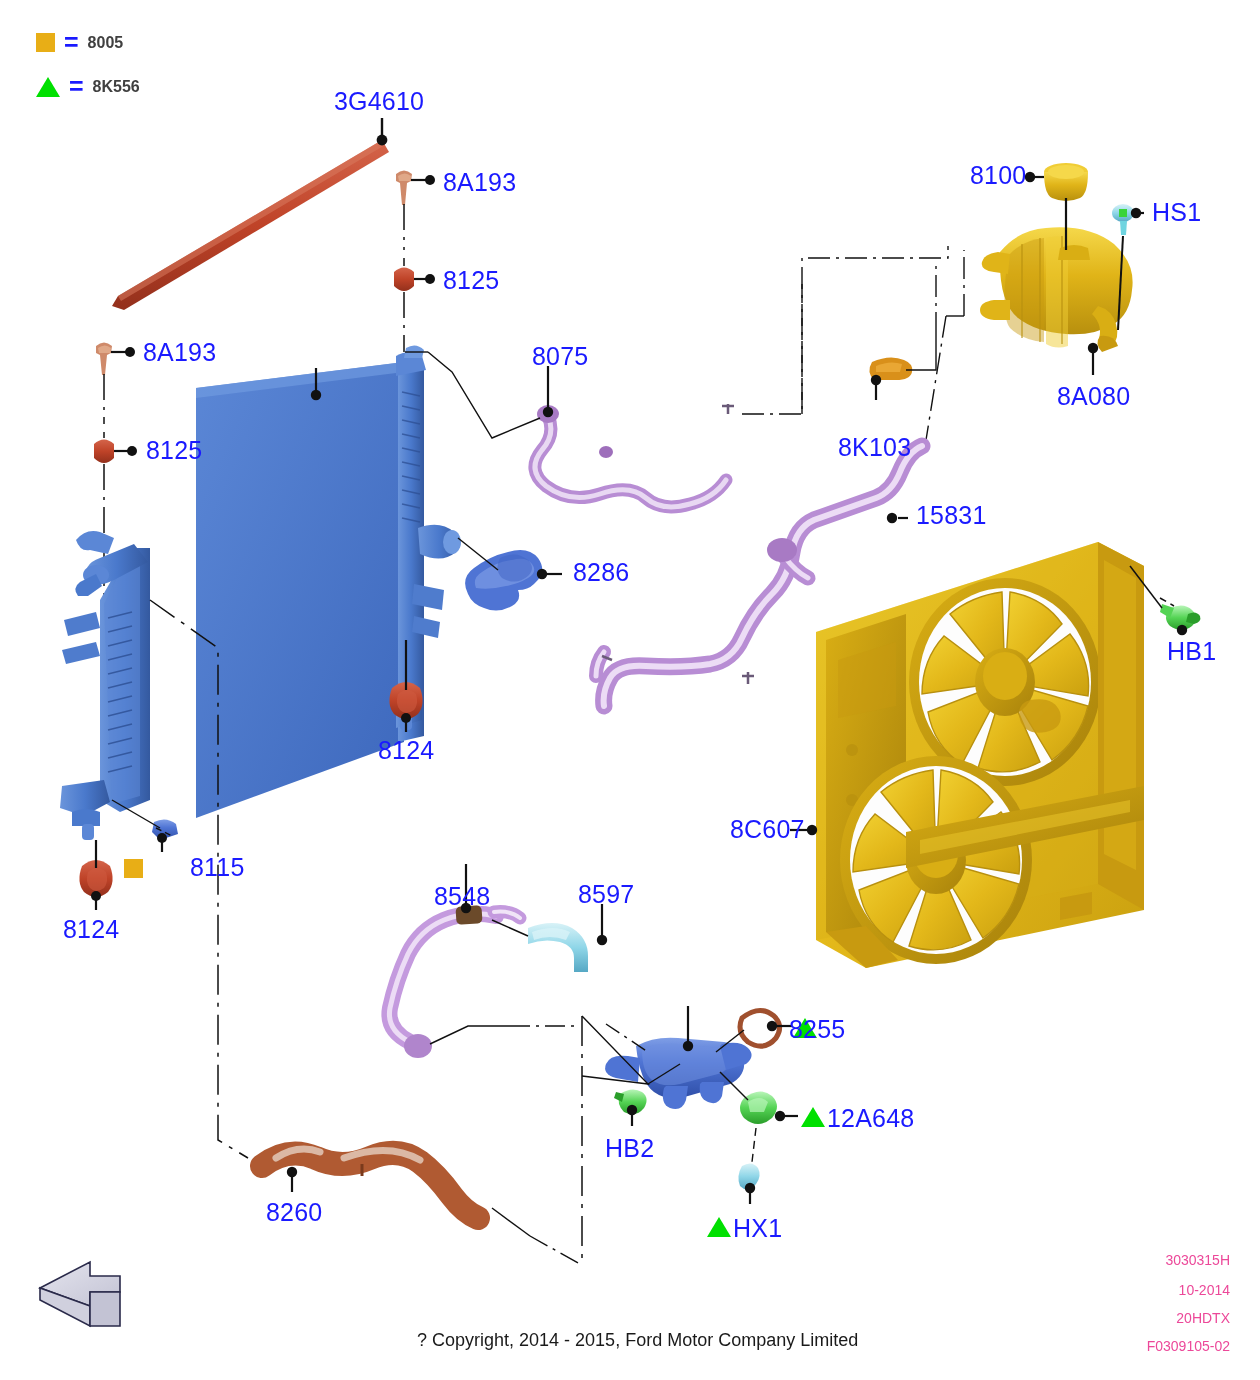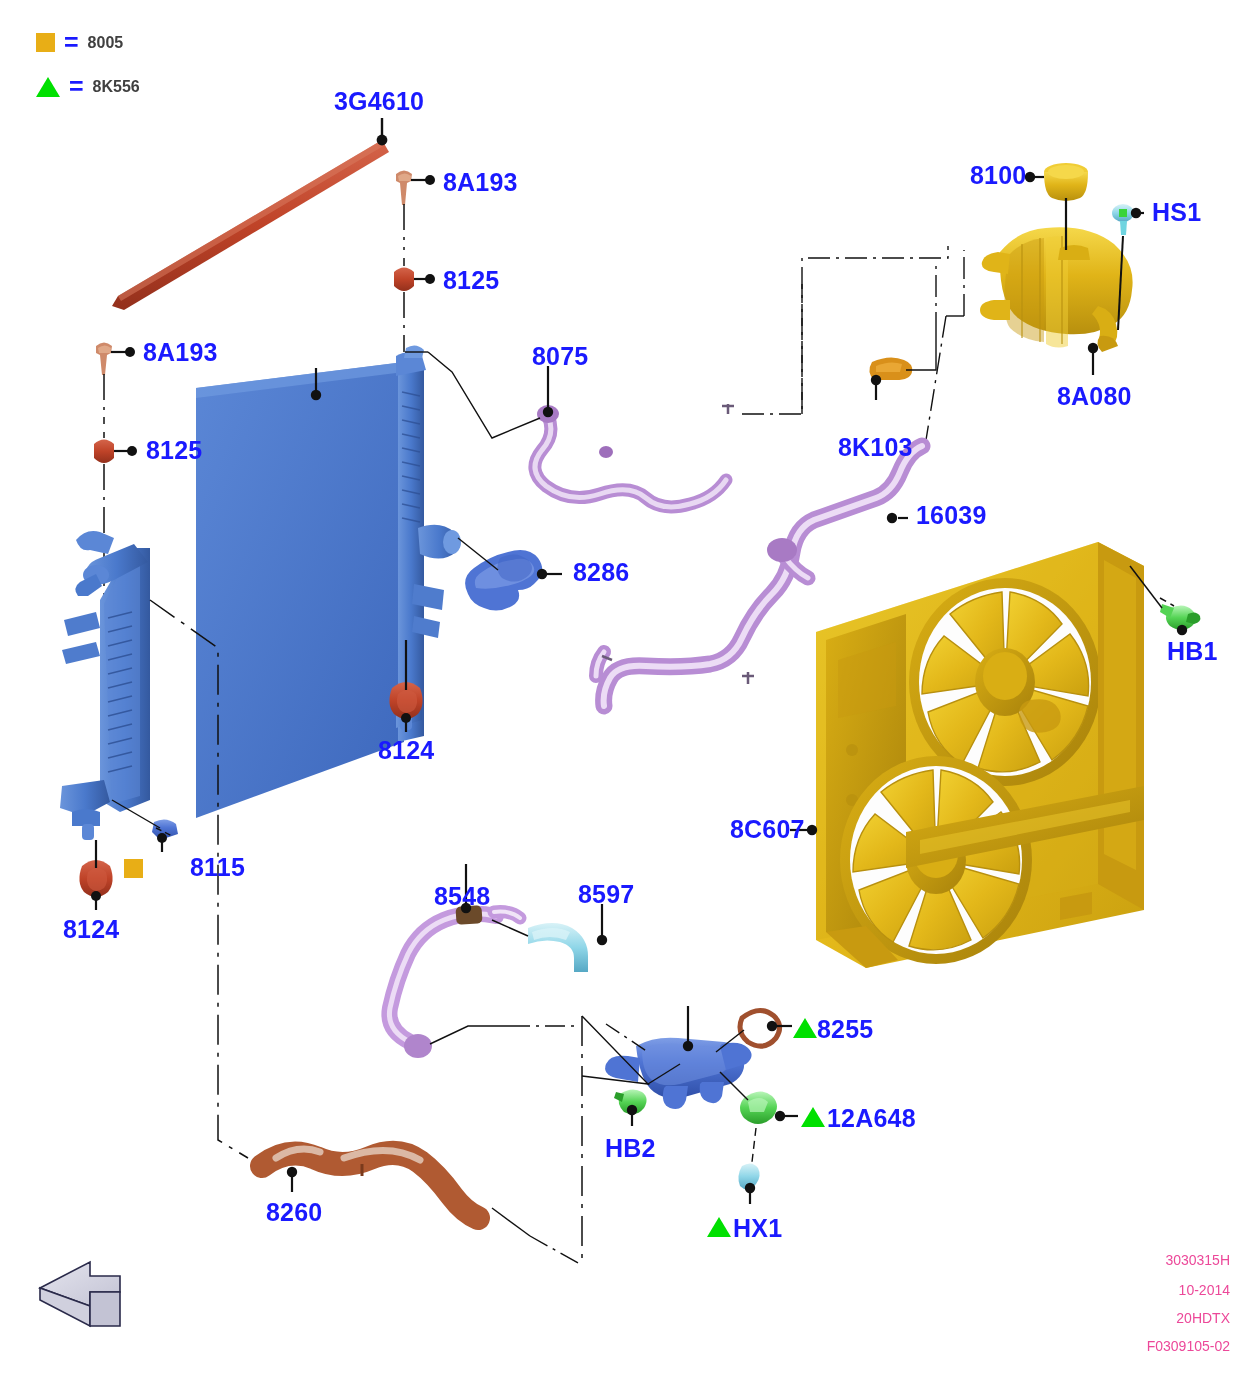--- a/index.html
+++ b/index.html
@@ -1,20 +1,20 @@
 <!DOCTYPE html>
 <html><head>
 <meta charset="utf-8">
 <style>
   html,body{margin:0;padding:0;background:#fff;}
   body{width:1260px;height:1380px;position:relative;overflow:hidden;
        font-family:"Liberation Sans", sans-serif;}
   #stage{position:absolute;left:0;top:0;width:1260px;height:1380px;}
   #svgroot{position:absolute;left:0;top:0;width:1260px;height:1380px;}
-  .lbl{position:absolute;color:#1a1aff;font-weight:bold;font-size:25px;
+  .lbl{position:absolute;color:#1a1aff;font-weight:normal;font-size:25px;
        letter-spacing:.2px;white-space:nowrap;line-height:1;}
   .legrow{position:absolute;display:flex;align-items:center;gap:9px;}
   .legtxt{color:#404040;font-weight:bold;font-size:16px;line-height:1;}
   .eq{color:#1a1aff;font-weight:bold;font-size:25px;line-height:1;}
   .sq{width:19px;height:19px;background:#e8ae16;display:inline-block;}
   .tri{width:0;height:0;border-left:12px solid transparent;
        border-right:12px solid transparent;border-bottom:20px solid #00e000;
        display:inline-block;}
   .marksq{position:absolute;width:19px;height:19px;background:#e8ae16;}
   .marktri{position:absolute;width:0;height:0;border-left:12px solid transparent;
@@ -499,37 +499,38 @@
 <div class="lbl" style="left:378px;top:738px;">8124</div>
 
 <div class="marksq" style="left:124px;top:859px;"></div>
 <div class="lbl" style="left:146px;top:855px;margin-left:44px;">8115</div>
 
 <div class="lbl" style="left:63px;top:917px;">8124</div>
 <div class="lbl" style="left:970px;top:163px;">8100</div>
 <div class="lbl" style="left:1152px;top:200px;">HS1</div>
 <div class="lbl" style="left:838px;top:393px;margin-top:42px;">8K103</div>
 <div class="lbl" style="left:1057px;top:384px;">8A080</div>
-<div class="lbl" style="left:916px;top:503px;">16039</div>
+<div class="lbl" style="left:916px;top:503px;">15831</div>
 <div class="lbl" style="left:1167px;top:639px;">HB1</div>
 <div class="lbl" style="left:730px;top:817px;">8C607</div>
 <div class="lbl" style="left:434px;top:884px;">8548</div>
 <div class="lbl" style="left:578px;top:882px;">8597</div>
 
 <div class="marktri" style="left:793px;top:1018px;"></div>
-<div class="lbl" style="left:817px;top:1017px;">8255</div>
+<div class="lbl" style="left:789px;top:1017px;">8255</div>
 
 <div class="marktri" style="left:801px;top:1107px;"></div>
 <div class="lbl" style="left:827px;top:1106px;">12A648</div>
 
 <div class="lbl" style="left:605px;top:1136px;">HB2</div>
 
 <div class="marktri" style="left:707px;top:1217px;"></div>
 <div class="lbl" style="left:733px;top:1216px;">HX1</div>
 
 <div class="lbl" style="left:266px;top:1200px;">8260</div>
 
+<div class="foot" style="left:417px;top:1331px;">? Copyright, 2014 - 2015, Ford Motor Company Limited</div>
 <div class="doccode" style="left:1040px;top:1253px;width:190px;">3030315H</div>
 <div class="doccode" style="left:1040px;top:1283px;width:190px;">10-2014</div>
 <div class="doccode" style="left:1040px;top:1311px;width:190px;">20HDTX</div>
 <div class="doccode" style="left:1040px;top:1339px;width:190px;">F0309105-02</div>
 
 </div>
 
 </body></html>

